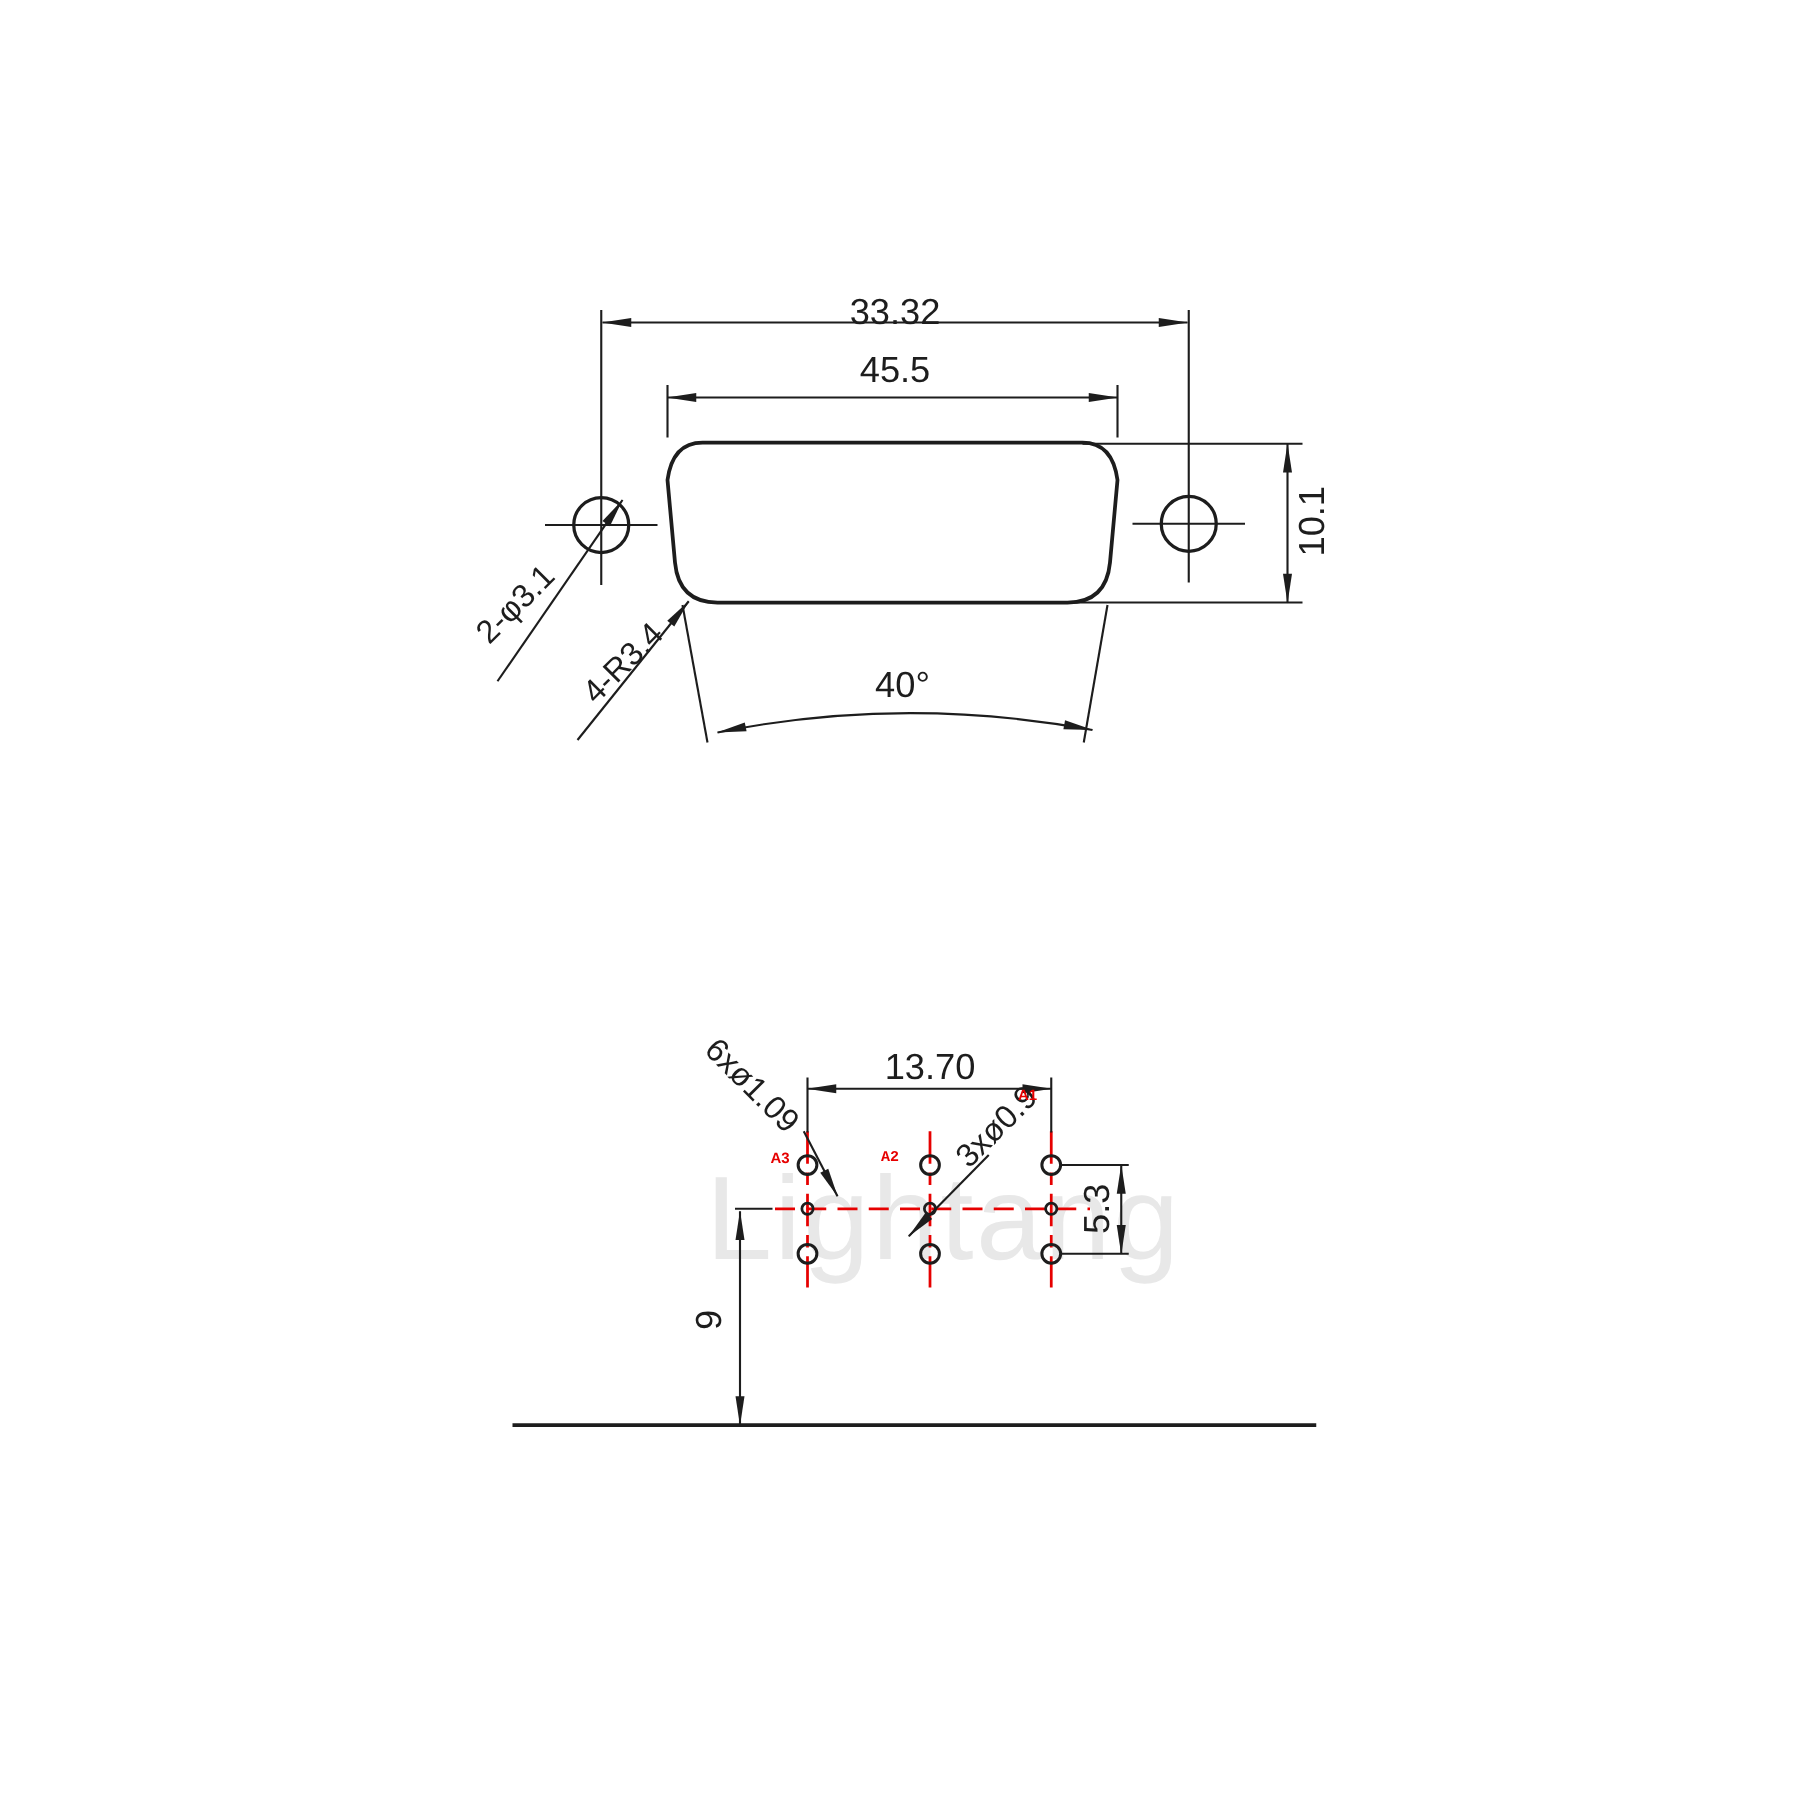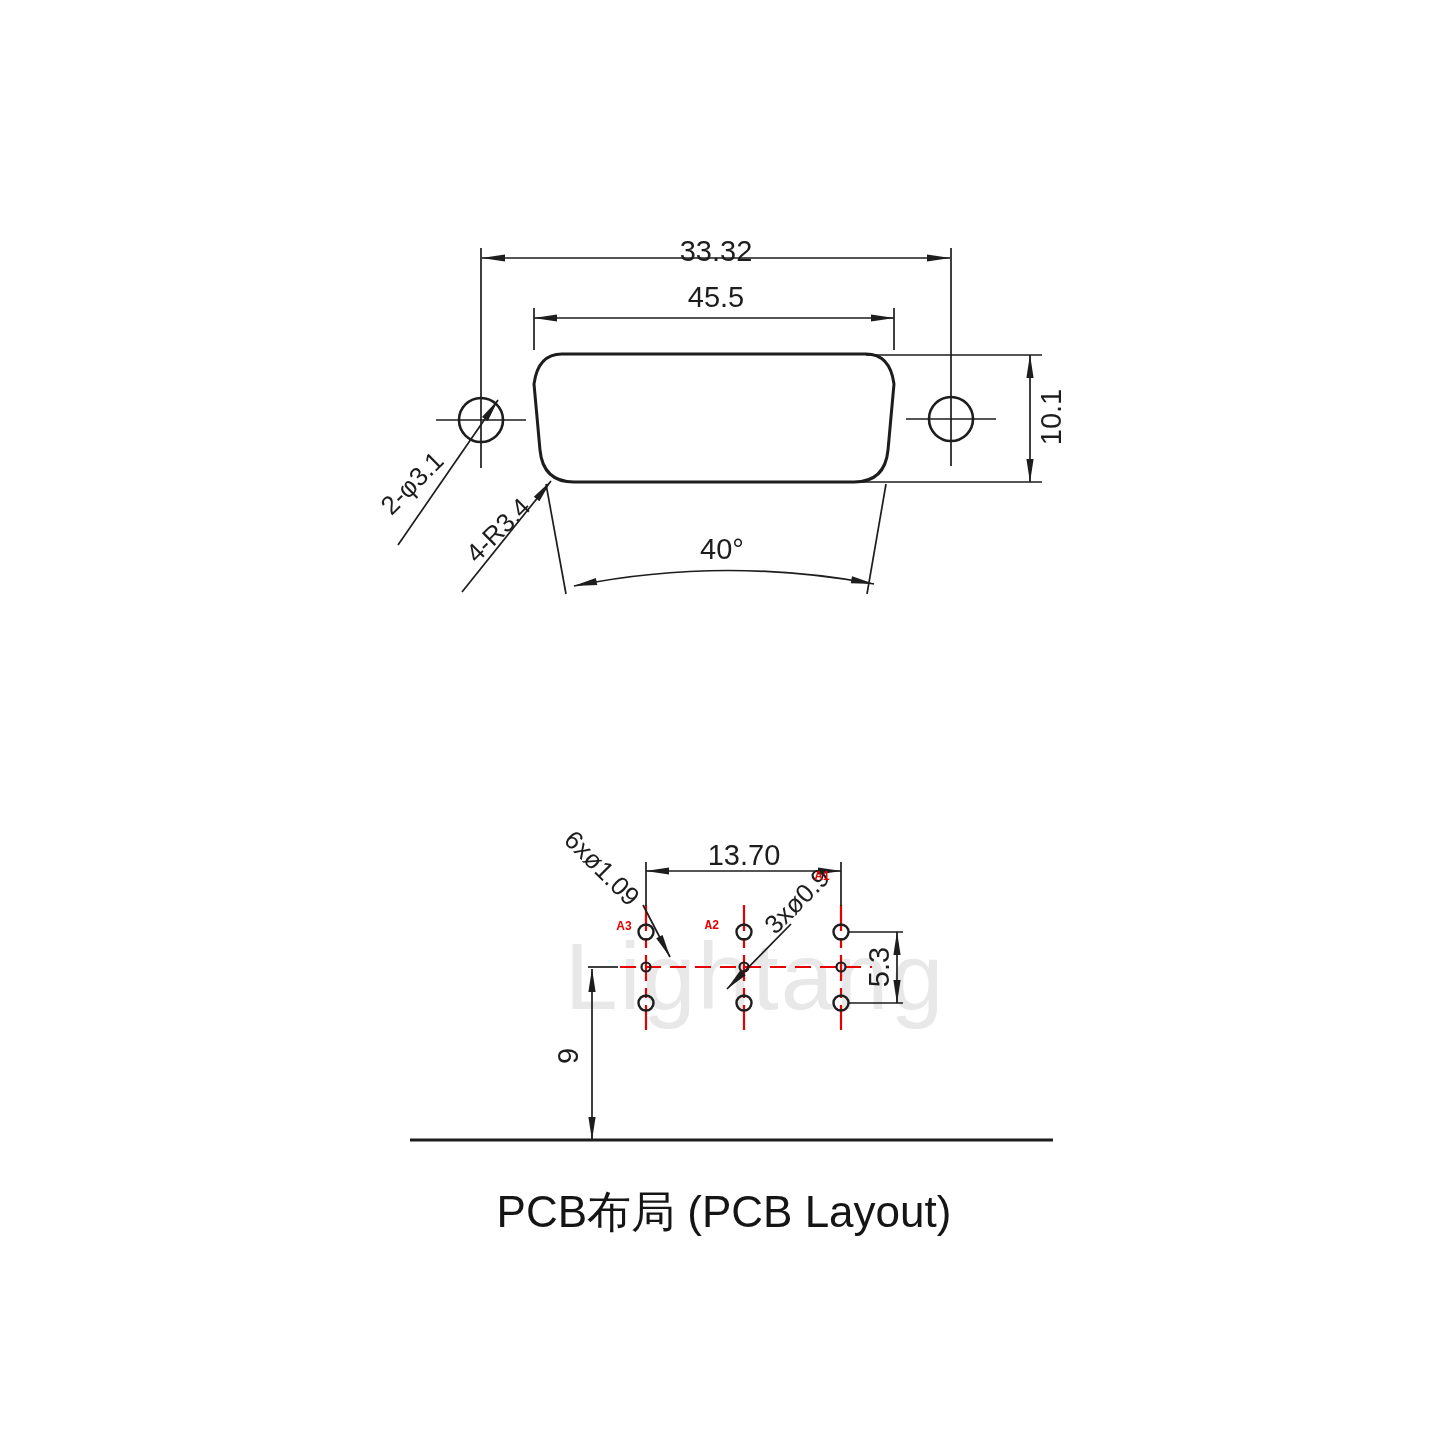--- a/index.html
+++ b/index.html
@@ -107,15 +107,14 @@
   <div class="lbl rot45 small" style="left:498px;top:530px;">4-R3.4</div>
 
   <div class="lbl rot45cw small" style="left:602px;top:868px;">6xø1.09</div>
   <div class="lbl" style="left:744px;top:855px;">13.70</div>
   <div class="lbl rot45 small" style="left:797px;top:901px;">3xø0.9</div>
   <div class="lbl pin" style="left:624px;top:926px;">A3</div>
   <div class="lbl pin" style="left:712px;top:926px;font-family:Liberation Mono, monospace;">A2</div>
   <div class="lbl pin" style="left:822px;top:876px;">A1</div>
   <div class="lbl rot90" style="left:879px;top:967px;">5.3</div>
   <div class="lbl rot90" style="left:568px;top:1056px;">9</div>
-  <div class="caption" style="left:724px;top:1212px;">PCB布局 (PCB Layout)</div>
 
 </div>
 
 </body></html>

